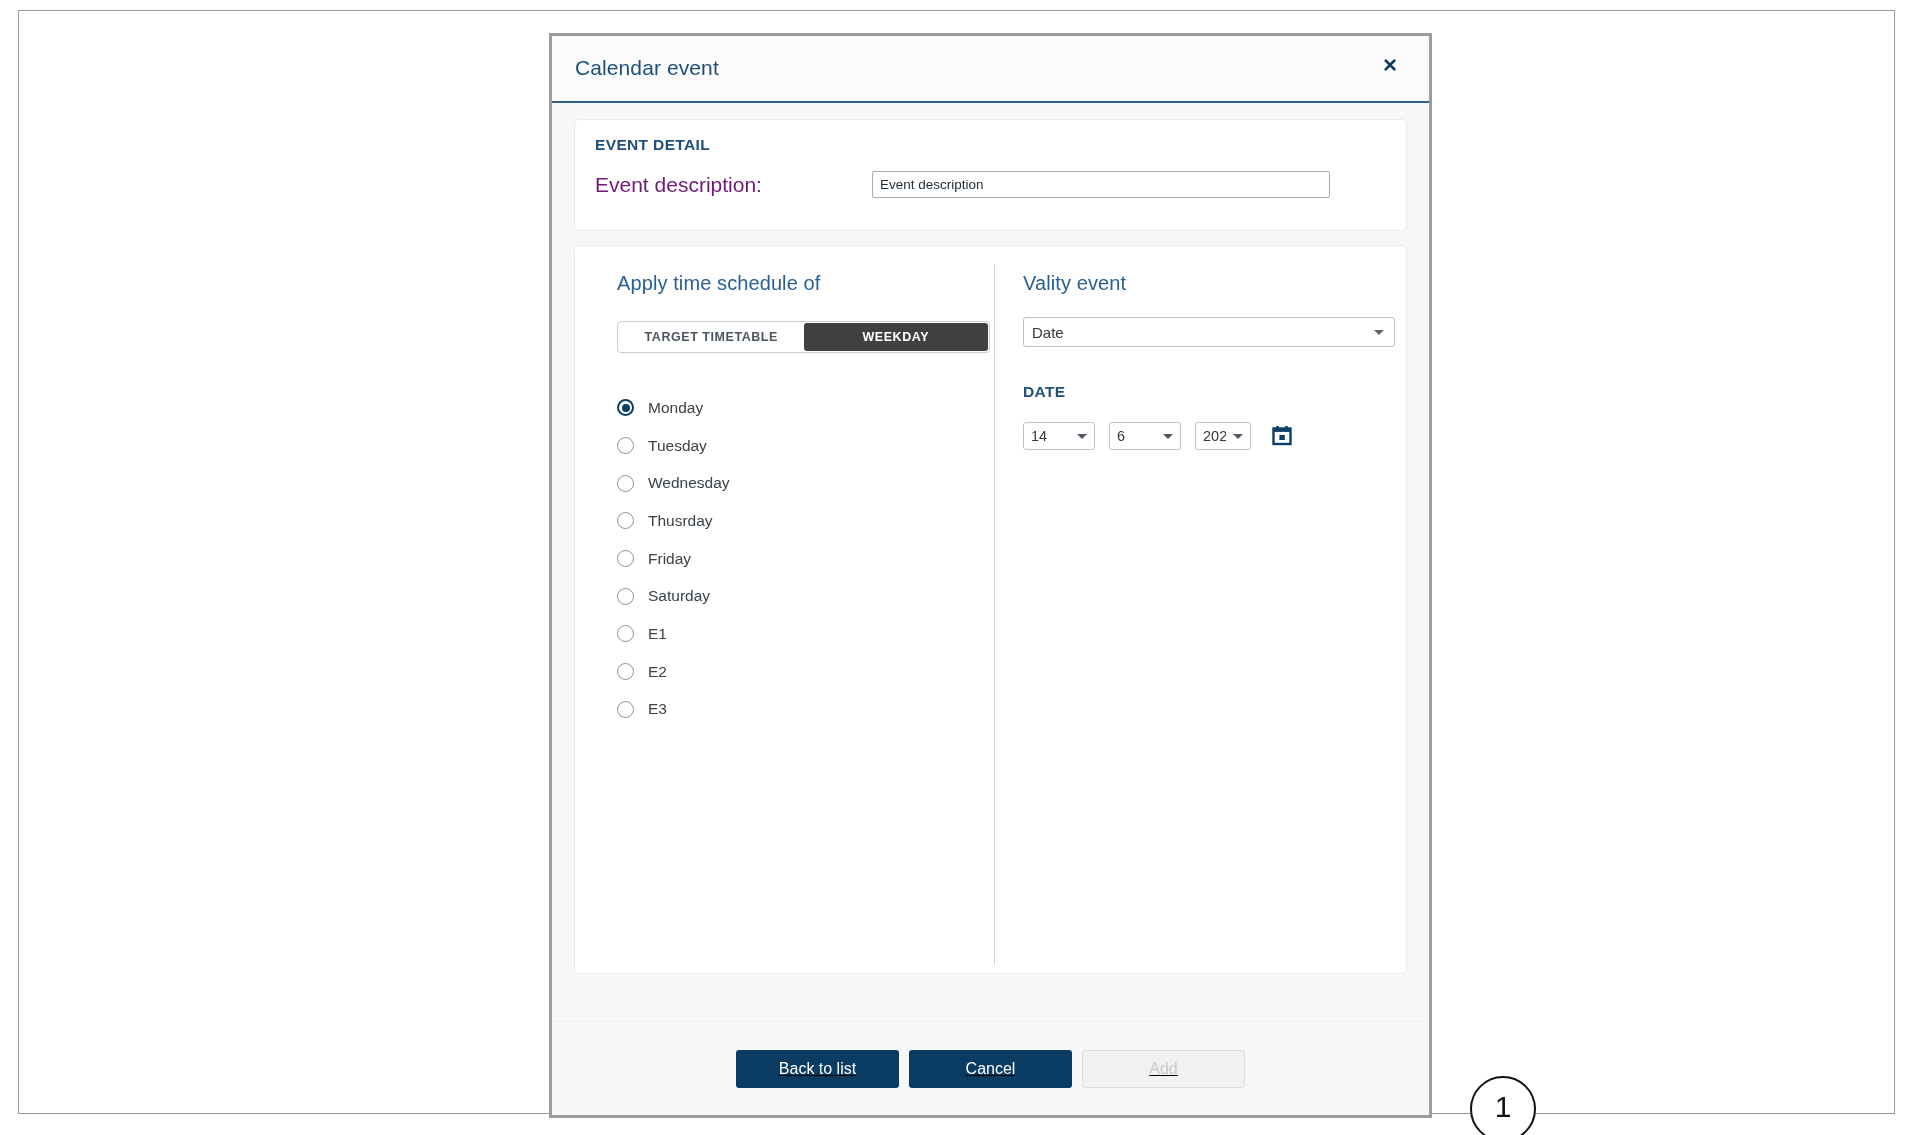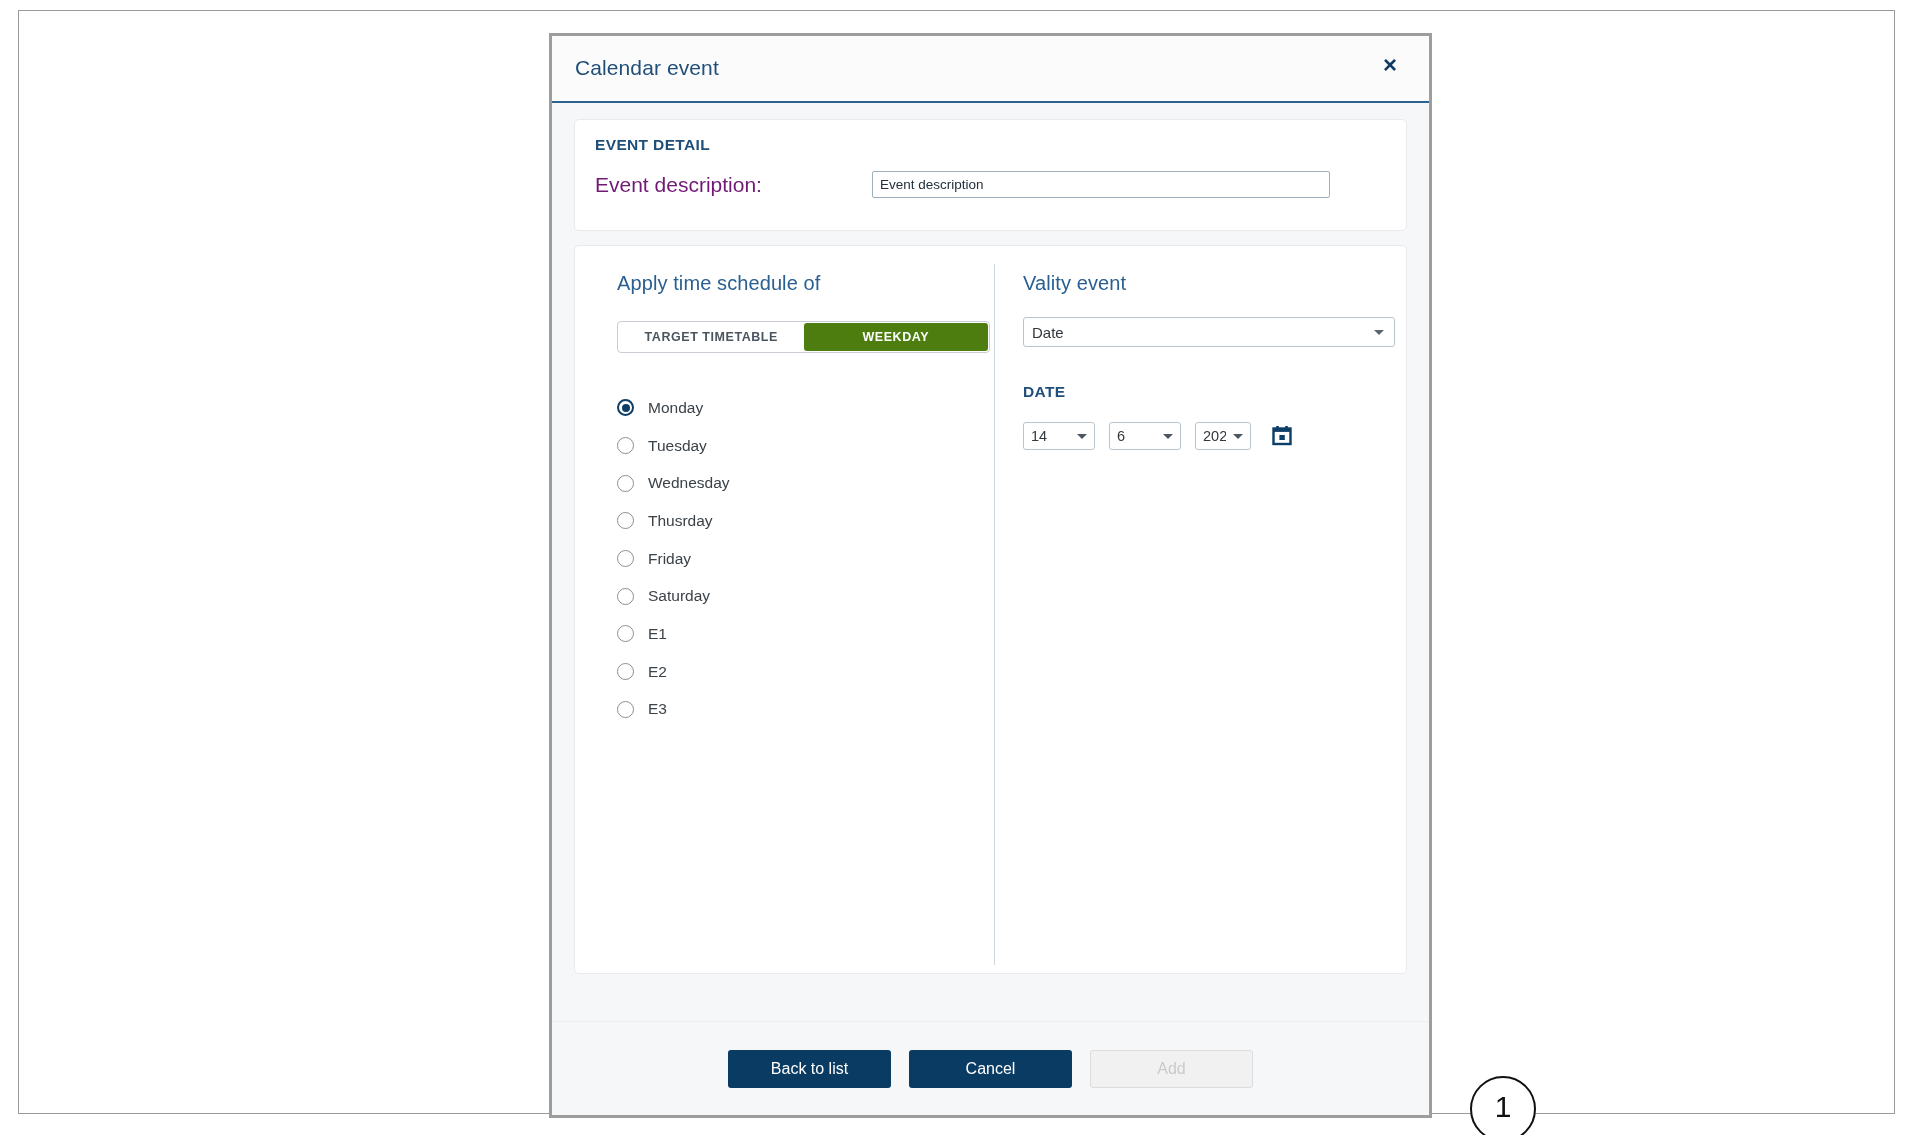--- a/index.html
+++ b/index.html
@@ -180,21 +180,21 @@
     background: transparent;
     font-size: 12.5px;
     font-weight: bold;
     letter-spacing: .55px;
     color: #4b5560;
     cursor: pointer;
     border-radius: 3px;
     font-family: "Liberation Sans", sans-serif;
   }
   .seg-btn.active {
-    background: #4d7c0f;
+    background: #404040;
     color: #ffffff;
   }
 
   
   #radio-list {
     margin-top: 36px;
   }
   .radio-row {
     display: flex;
     align-items: center;
@@ -313,23 +313,24 @@
 
   
   #dialog-footer {
     flex: 0 0 94px;
     height: 94px;
     background: #f6f7f9;
     position: relative;
     display: flex;
     align-items: center;
     justify-content: center;
-    gap: 18px;
+    gap: 10px;
     border-top: 1px solid #eceef1;
     box-sizing: border-box;
+    text-decoration: underline;
   }
   .footer-btn {
     height: 38px;
     width: 163px;
     border: none;
     border-radius: 3px;
     background: #0a3b63;
     color: #ffffff;
     font-size: 16px;
     cursor: pointer;

